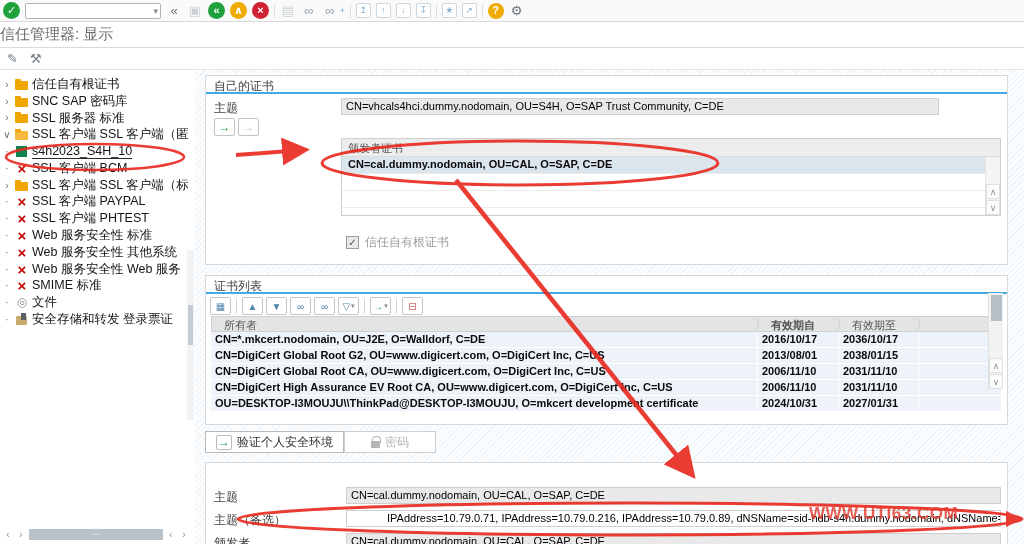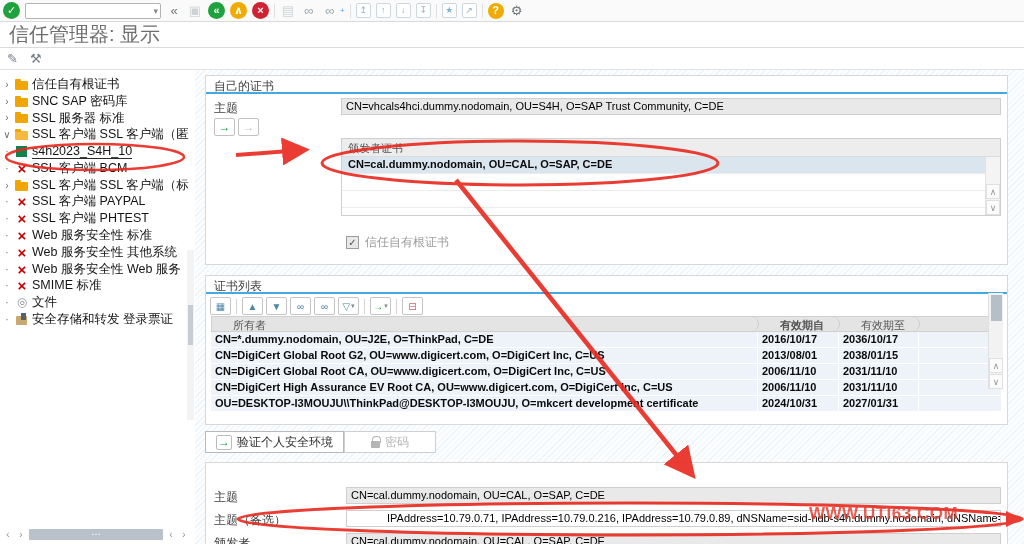--- a/index.html
+++ b/index.html
@@ -21,22 +21,22 @@
   .gicon.dis{color:#ccd2d6;}
   .gicon.dark{color:#6b7377;}
   .sq-icon{width:15px;height:15px;border:1px solid #ccd7de;border-radius:2px;color:#85b3d3;
     font-size:9px;line-height:13px;text-align:center;background:#fff;flex:0 0 auto;}
   .help-btn{width:16px;height:16px;border-radius:50%;background:#f0ab00;color:#fff;
     font-size:11px;line-height:15px;text-align:center;font-weight:bold;flex:0 0 auto;}
   .sep-v{width:1px;height:14px;background:#e0e0e0;flex:0 0 auto;}
   .supp{font-size:8px;color:#4aa3d8;margin-left:-3px;}
   
   .titlebar{position:absolute;top:22px;left:0;right:0;height:26px;background:#fff;
-    border-bottom:1px solid #dadada;display:flex;align-items:center;padding-left:9px;
-    font-size:20px;color:#6e6e6e;}
+    border-bottom:1px solid #dadada;display:flex;align-items:center;
+    font-size:15px;color:#6e6e6e;}
   .apptoolbar{position:absolute;top:48px;left:0;right:0;height:22px;background:#fff;
     border-bottom:1px solid #e2e2e2;display:flex;align-items:center;gap:12px;padding-left:7px;
     color:#76808a;font-size:13px;}
   
   .tree{position:absolute;top:70px;left:0;width:195px;bottom:0;background:#fff;overflow:hidden;}
   .tree-items{padding-top:6px;}
   .tree-item{display:flex;align-items:center;height:16.8px;font-size:12.5px;color:#141414;
     white-space:nowrap;padding-left:2px;gap:3px;}
   .expander{width:10px;flex:0 0 10px;color:#707070;font-size:10px;text-align:center;}
   .ticon{width:14px;height:13px;flex:0 0 14px;position:relative;font-size:12px;line-height:13px;text-align:center;}
@@ -96,21 +96,21 @@
     font-size:10px;line-height:11px;text-align:center;}
   
   .alv-toolbar{position:absolute;left:4px;top:20px;display:flex;align-items:center;gap:3px;height:20px;}
   .alv-btn{min-width:21px;height:18px;border:1px solid #c5c5c5;border-radius:2px;background:#fff;
     font-size:10px;color:#4f86a8;display:flex;align-items:center;justify-content:center;padding:0 2px;}
   .alv-btn .caret{font-size:7px;color:#7a8a94;margin-left:1px;}
   .alv-sep{width:1px;height:15px;background:#d5d5d5;margin:0 2px;}
   .grid{position:absolute;left:5px;top:40px;width:790px;}
   .grid-header{display:flex;height:16px;background:#e4e4e4;border:1px solid #d0d0d0;
     font-size:11px;color:#555;}
-  .gh{padding:1px 21px;border-right:1px solid #cbcbcb;white-space:nowrap;overflow:hidden;border-radius:7px;}
+  .gh{padding:1px 12px;border-right:1px solid #cbcbcb;white-space:nowrap;overflow:hidden;border-radius:7px;}
   .grid-row{display:flex;height:16px;background:#edf3f8;border-bottom:1px solid #fff;
     font-size:11px;font-weight:bold;color:#0a0a0a;}
   .gc{padding:1px 4px;border-right:1px solid #fff;white-space:nowrap;overflow:hidden;}
   .col-owner{width:547px;} .col-from{width:81px;font-weight:bold;} .col-to{width:80px;} .col-blank{width:67px;}
   .grid-vscroll{position:absolute;right:0;top:17px;width:15px;height:96px;background:#f2f2f2;border-left:1px solid #e0e0e0;}
   .grid-vscroll .gthumb{position:absolute;top:2px;left:2px;width:11px;height:26px;background:#b6bfc7;}
   .grid-vscroll .sc-up{position:absolute;bottom:16px;left:0;width:14px;height:15px;font-size:9px;
     color:#8d979e;text-align:center;line-height:15px;border:1px solid #e0e0e0;background:#fbfbfb;}
   .grid-vscroll .sc-dn{position:absolute;bottom:0;left:0;width:14px;height:15px;font-size:9px;
     color:#8d979e;text-align:center;line-height:15px;border:1px solid #e0e0e0;background:#fbfbfb;}
@@ -274,21 +274,21 @@
     <span class="harr">‹</span>
     <span class="harr">›</span>
   </div>
 </div>
 
 <div class="main">
 
   <div class="group g1">
     <div class="group-title">自己的证书</div>
     <div class="field-label" style="top:24px;">主题</div>
-    <div class="field" style="left:135px;top:22px;width:660px;">CN=vhcals4hci.dummy.nodomain, OU=S4H, O=SAP Trust Community, C=DE</div>
+    <div class="field" style="left:135px;top:22px;width:598px;">CN=vhcals4hci.dummy.nodomain, OU=S4H, O=SAP Trust Community, C=DE</div>
     <div class="mini-btns">
       <div class="mini-btn">→</div>
       <div class="mini-btn dis">→</div>
     </div>
     <div class="issuer-list">
       <div class="issuer-head">颁发者证书</div>
       <div>
 
           <div class="irow" data-selected="true">
             <span>CN=cal.dummy.nodomain, OU=CAL, O=SAP, C=DE</span>
@@ -337,21 +337,21 @@
     <div class="grid">
       <div class="grid-header">
         <div class="gh col-owner">所有者</div>
         <div class="gh col-from">有效期自</div>
         <div class="gh col-to">有效期至</div>
         <div class="gh col-blank" style="border-right:none;"></div>
       </div>
       <div>
 
           <div class="grid-row">
-            <div class="gc col-owner">CN=*.dummy.nodomain, OU=J2E, O=ThinkPad, C=DE</div>
+            <div class="gc col-owner">CN=*.mkcert.nodomain, OU=J2E, O=Walldorf, C=DE</div>
             <div class="gc col-from">2016/10/17</div>
             <div class="gc col-to">2036/10/17</div>
             <div class="gc col-blank" style="border-right:none;"></div>
           </div>
 
           <div class="grid-row">
             <div class="gc col-owner">CN=DigiCert Global Root G2, OU=www.digicert.com, O=DigiCert Inc, C=US</div>
             <div class="gc col-from">2013/08/01</div>
             <div class="gc col-to">2038/01/15</div>
             <div class="gc col-blank" style="border-right:none;"></div>

